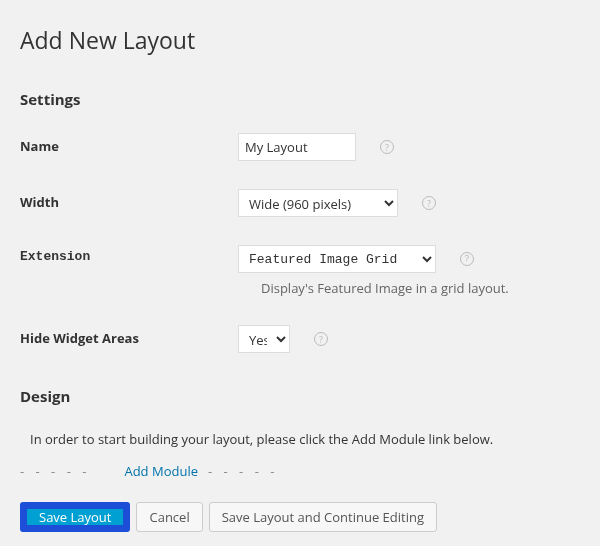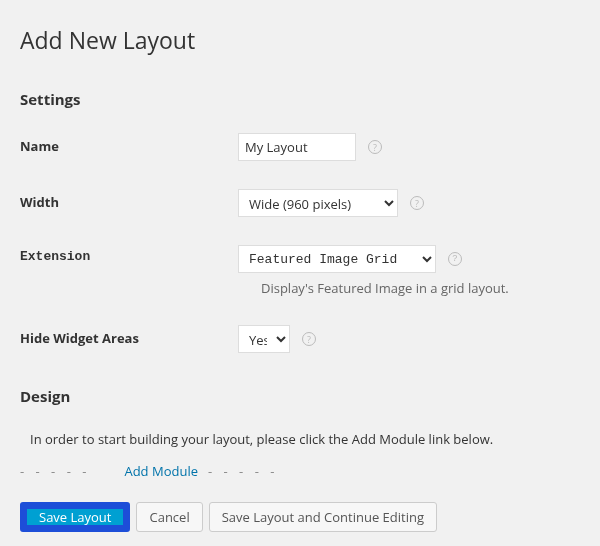--- a/index.html
+++ b/index.html
@@ -36,21 +36,21 @@
       width: 218px;
       flex-shrink: 0;
       font-weight: 700;
       font-size: 13px;
       color: #333;
       padding-top: 4px;
     }
     .form-control-wrap {
       display: flex;
       align-items: center;
-      gap: 12px;
+      gap: 24px;
     }
     input[type="text"], select {
       background: #fff;
       border: 1px solid #ddd;
       padding: 4px 6px;
       font-size: 13px;
       color: #333;
       height: 28px;
       font-family: inherit;
     }

